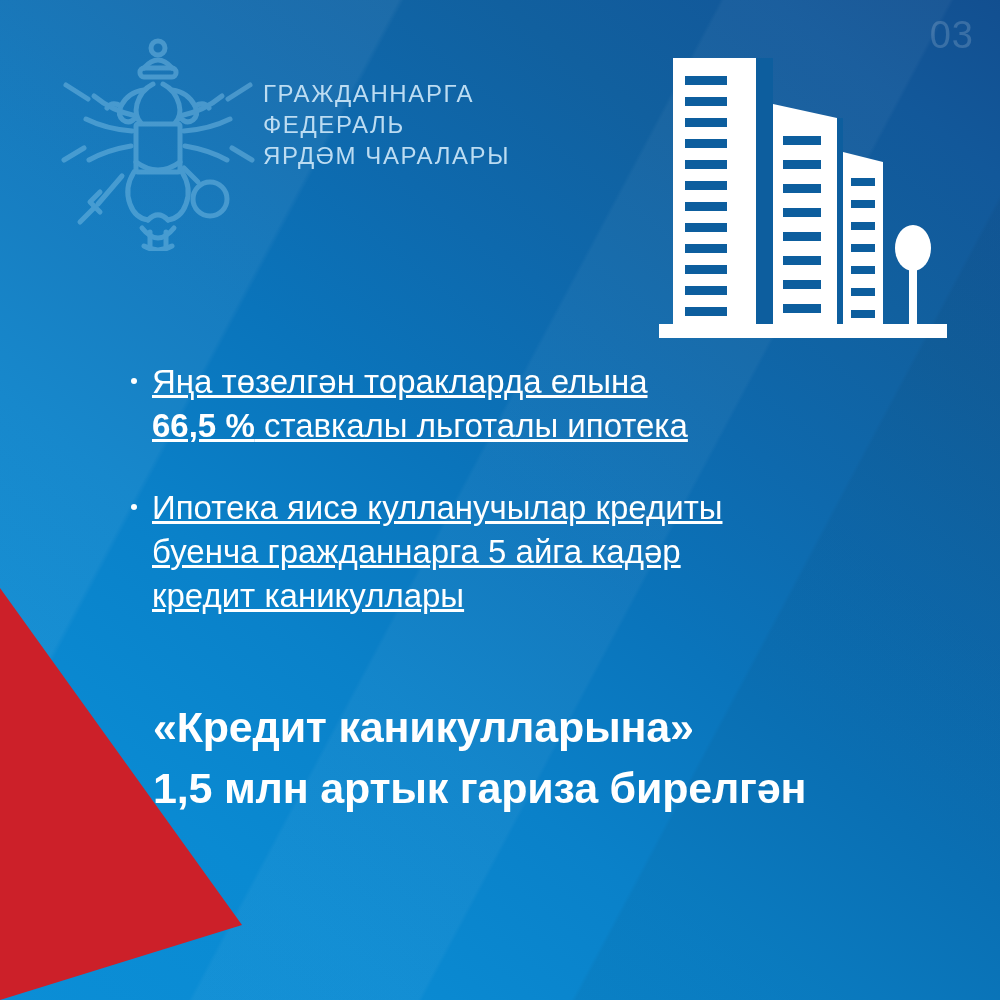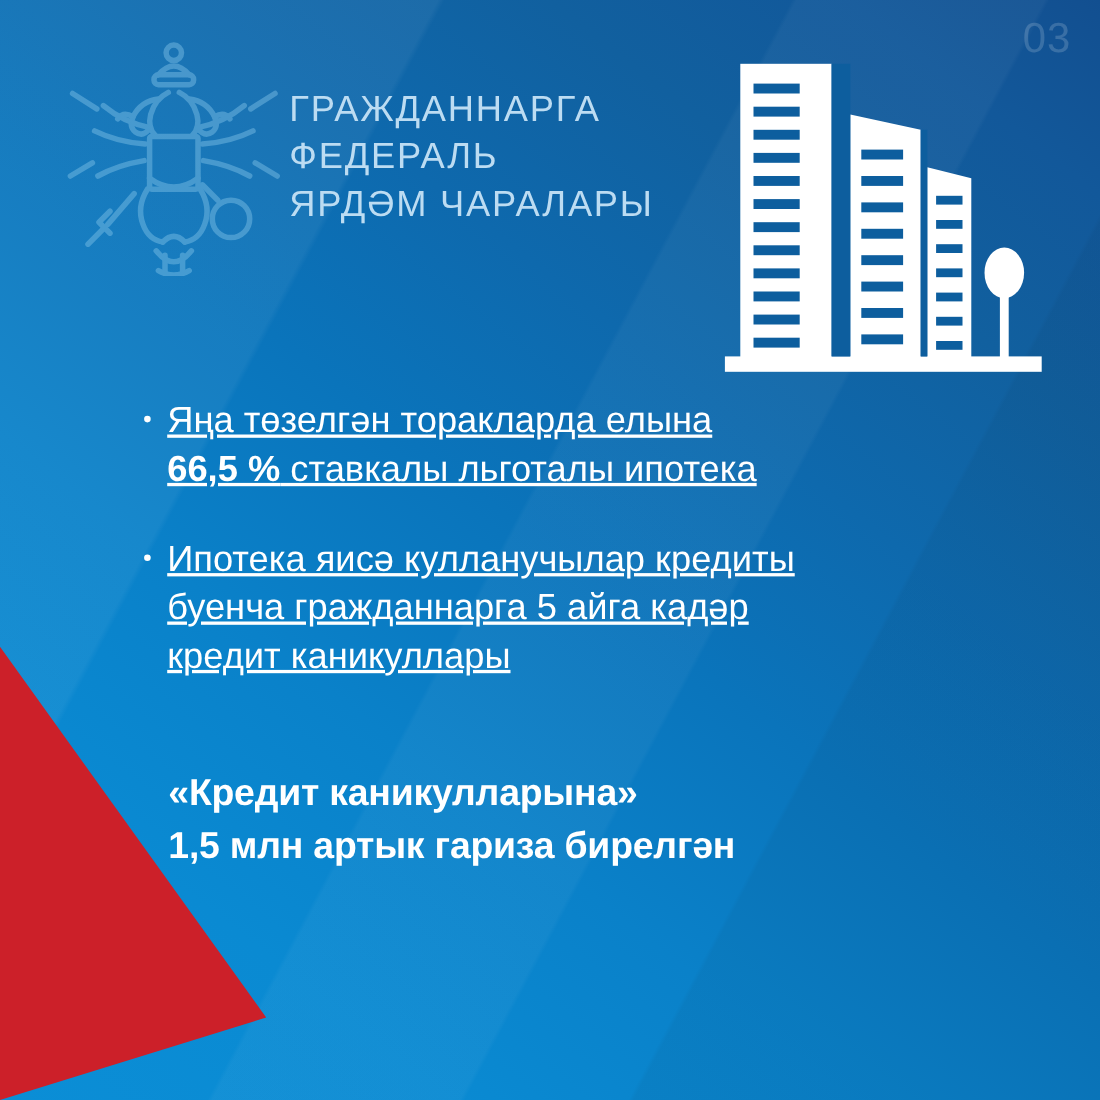--- a/index.html
+++ b/index.html
@@ -62,21 +62,21 @@
     opacity: 0.46;
   }
   .emblem svg { display: block; width: 100%; height: 100%; }
 
   
   .header-title {
     position: absolute;
     left: 263px;
     top: 78px;
     color: #bcdcf2;
-    font-size: 33px;
+    font-size: 24px;
     font-weight: 400;
     line-height: 1.30;
     letter-spacing: 1.6px;
     white-space: pre-line;
     text-transform: uppercase;
   }
 
   
   .buildings {
     position: absolute;
@@ -126,21 +126,21 @@
   .bullet-text { display: block; white-space: pre-line; text-decoration: underline; }
   .bullet-text b, .bullet-strong { font-weight: 700; }
 
   
   .headline {
     position: absolute;
     left: 153px;
     top: 697px;
     width: 820px;
     color: #ffffff;
-    font-size: 34px;
+    font-size: 43px;
     font-weight: 700;
     line-height: 1.42;
     letter-spacing: -0.2px;
     white-space: pre-line;
   }
 </style>
 </head>
 <body>
 
 <div class="slide">

